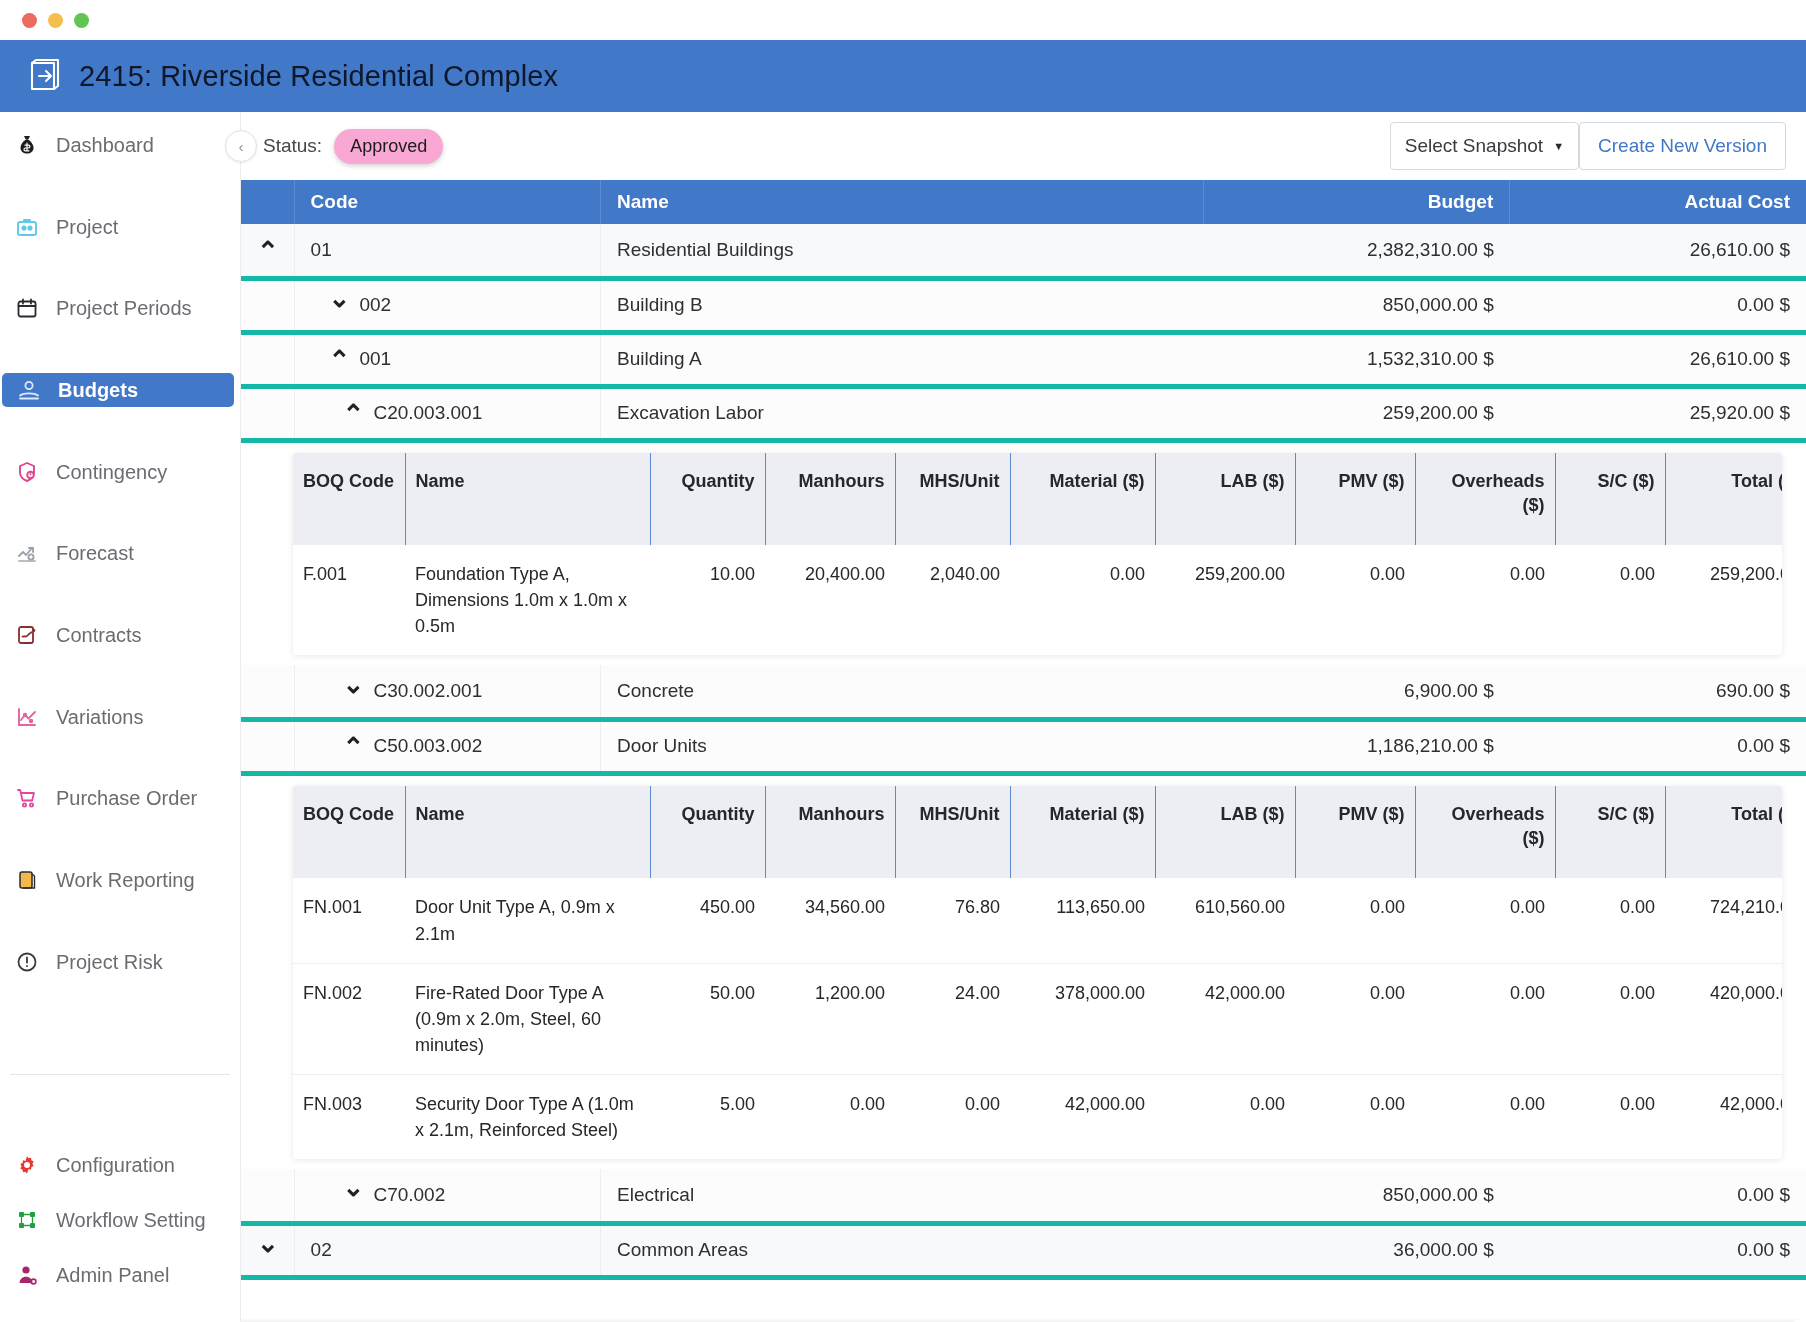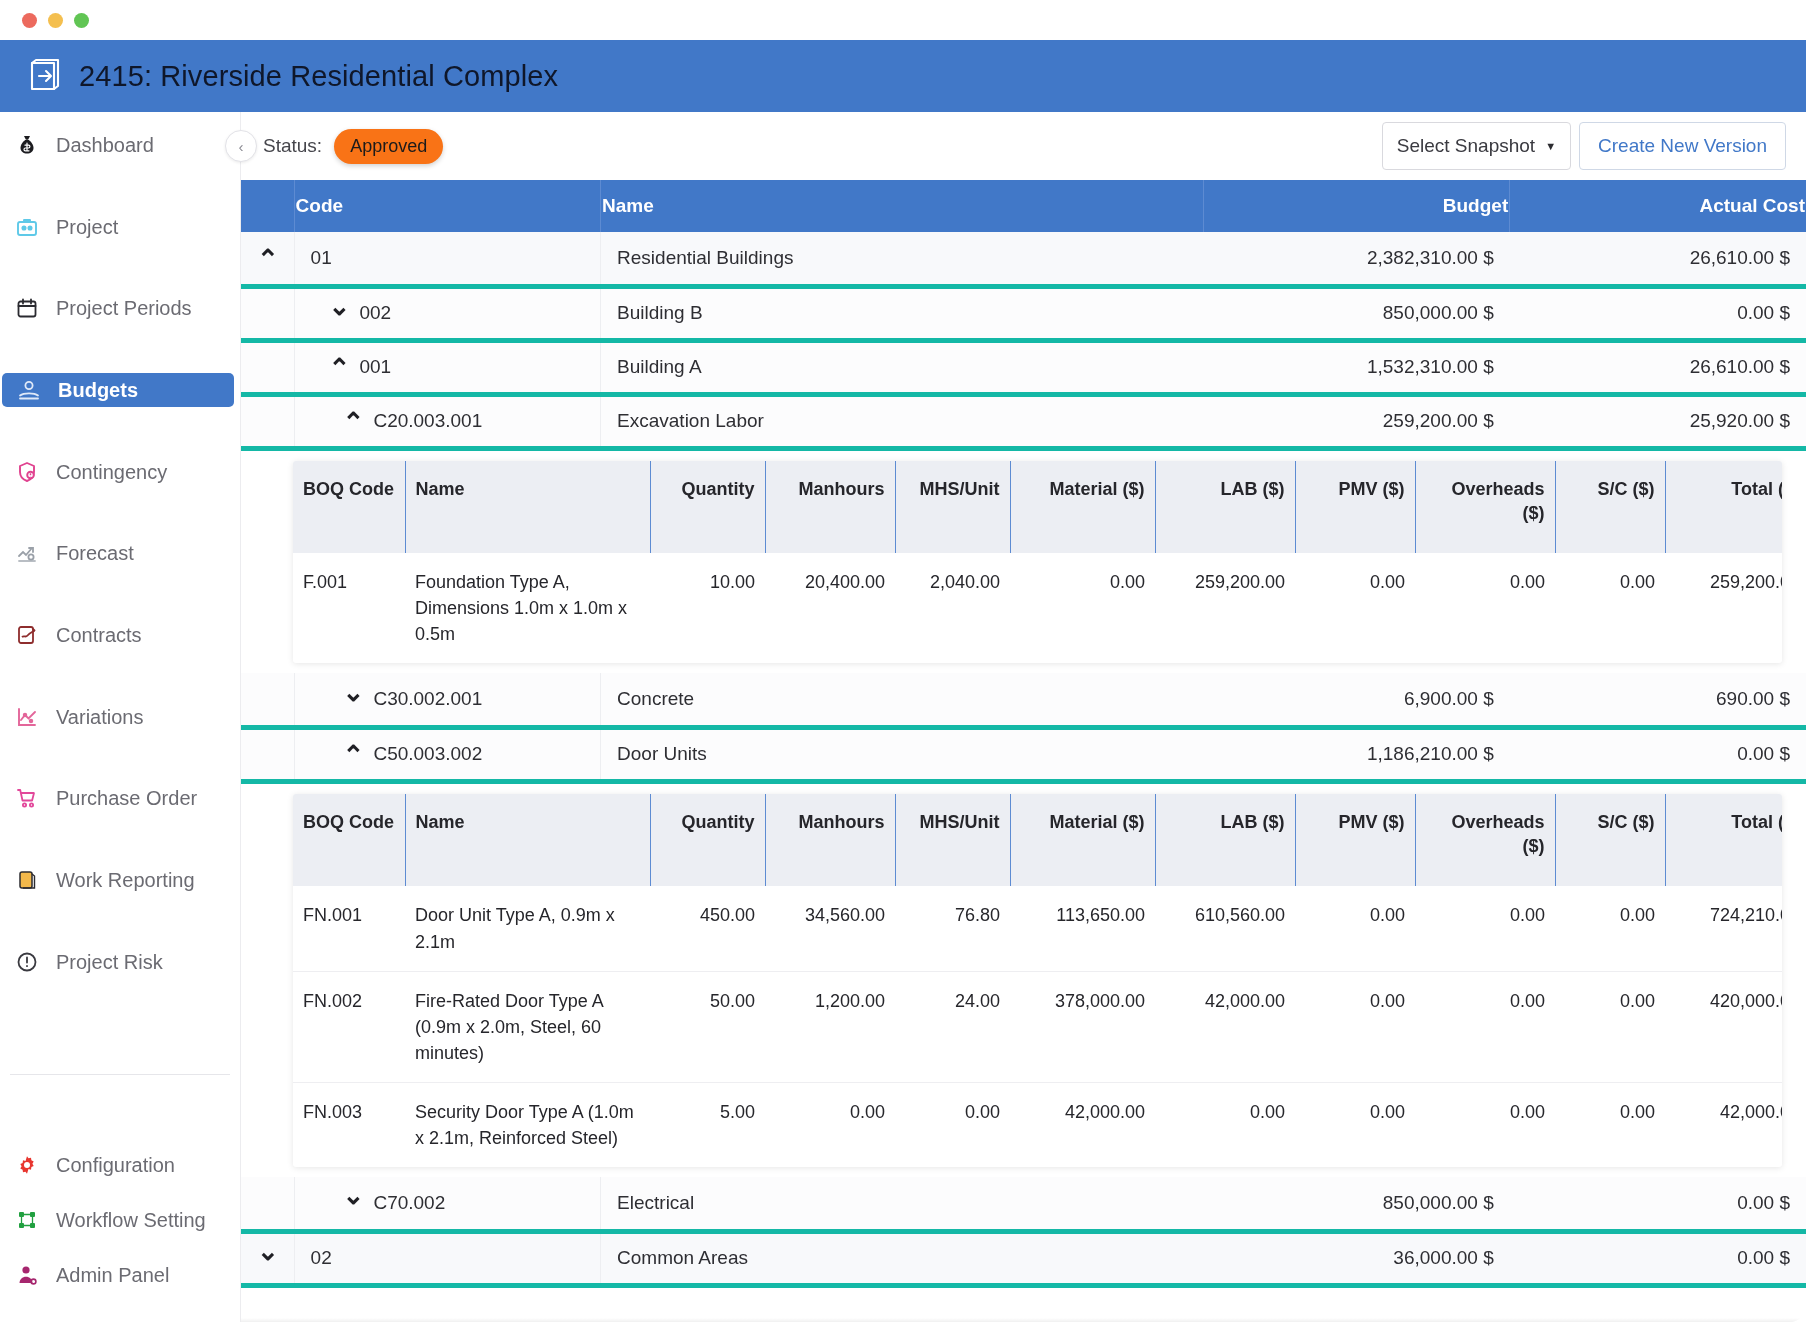--- a/index.html
+++ b/index.html
@@ -123,40 +123,40 @@
   }
   .toolbar {
     height: 68px;
     flex: 0 0 68px;
     display: flex;
     align-items: center;
     padding: 0 20px 0 22px;
   }
   .status-label { font-size: 19px; color: #46464c; margin-right: 12px; }
   .status-badge {
-    background: #f97316;
+    background: #f9a8d4;
     color: #1b1b1b;
     font-size: 18px;
     padding: 7px 16px;
     border-radius: 18px;
     box-shadow: 0 2px 5px rgba(0,0,0,0.18);
   }
   .tb-spacer { flex: 1 1 auto; }
   .select-snapshot {
     height: 48px;
     min-width: 158px;
     border: 1px solid #d9d9de;
     border-radius: 4px;
     background: #ffffff;
     display: flex; align-items: center; justify-content: center;
     gap: 10px;
     padding: 0 14px;
     font-size: 19px;
     color: #3a3a40;
-    margin-right: 8px;
+    margin-right: 0;
   }
   .caret { font-size: 11px; color: #2c2c30; }
   .create-btn {
     height: 48px;
     border: 1px solid #cfd8e6;
     border-radius: 4px;
     background: #ffffff;
     color: #4178c8;
     font-size: 19px;
     padding: 0 18px;
@@ -169,22 +169,22 @@
     min-height: 0;
     overflow: hidden;
     padding-left: 0;
   }
   table.grid { width: 100%; border-collapse: collapse; table-layout: fixed; }
   .grid thead th {
     background: #4178c8;
     color: #ffffff;
     font-size: 19px;
     font-weight: bold;
-    height: 52px;
-    padding: 0 1px;
+    height: 44px;
+    padding: 0 16px;
     text-align: left;
     border-right: 1px solid #5d8bd2;
     vertical-align: middle;
   }
   .grid thead th.num { text-align: right; }
   .grid thead th:last-child { border-right: none; }
 
   .col-toggle { width: 52px; }
   .col-code   { width: 300px; }
   .col-name   { width: 590px; }

